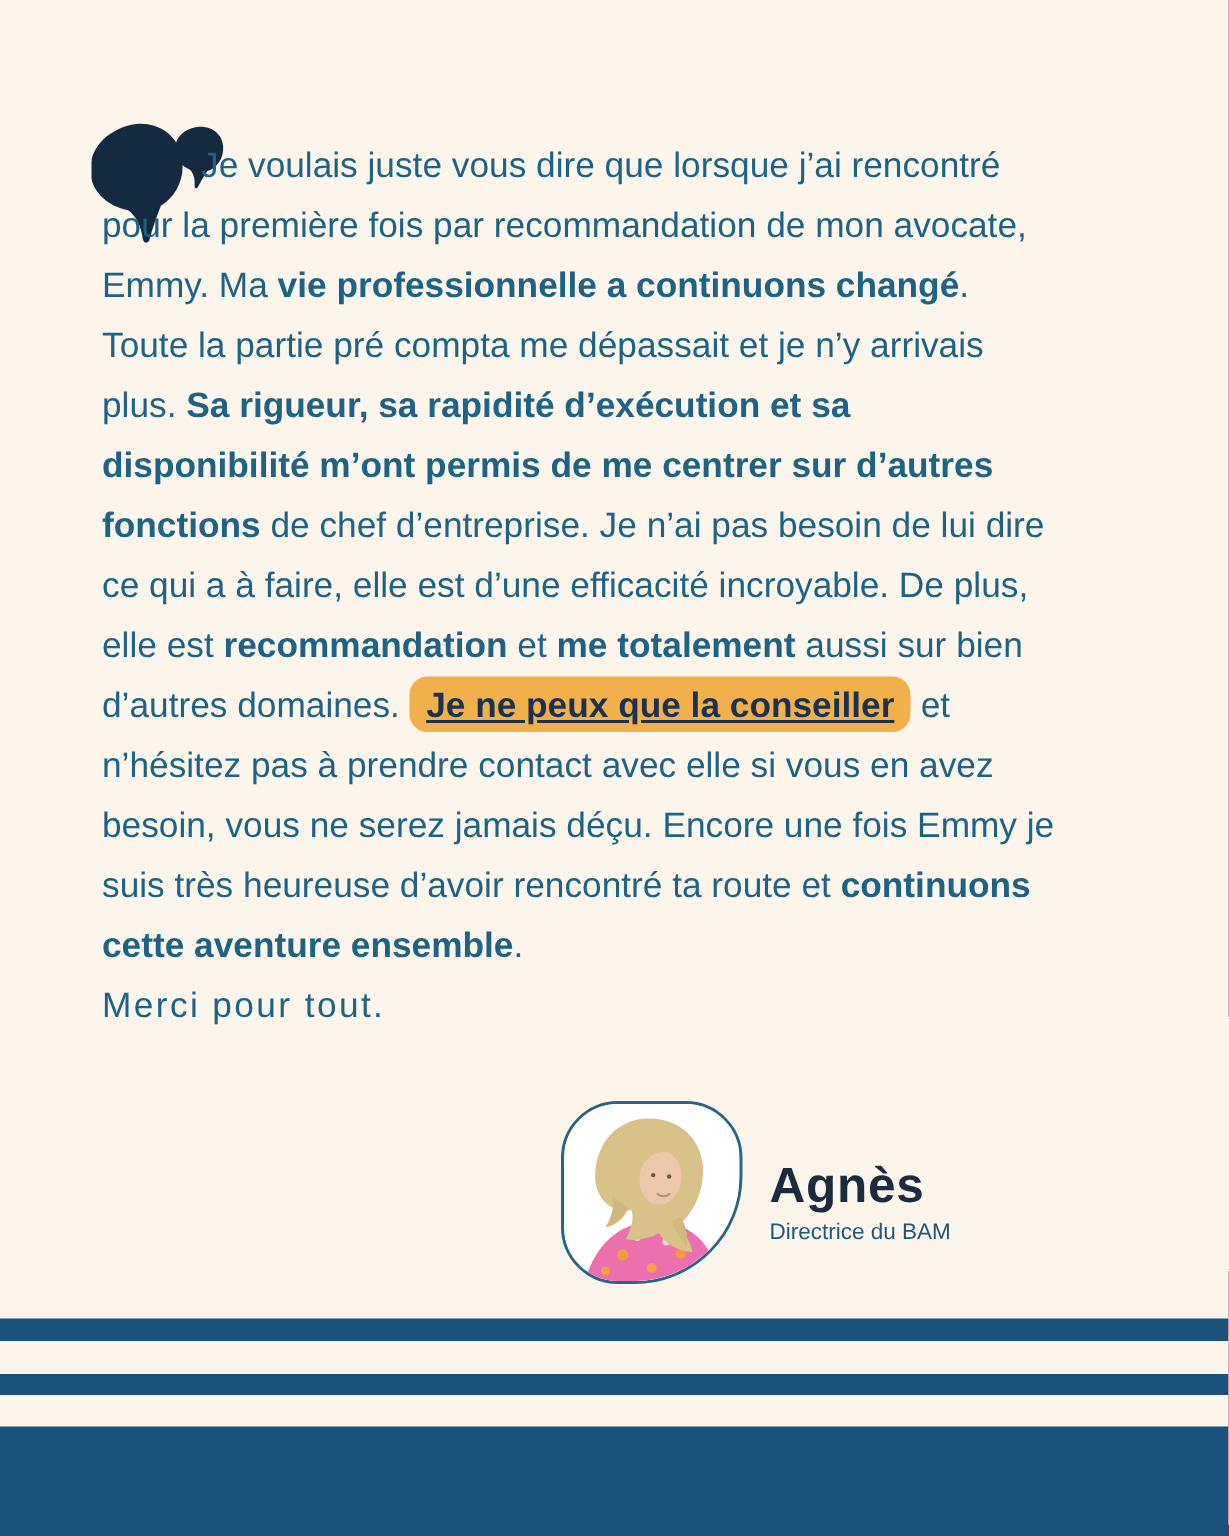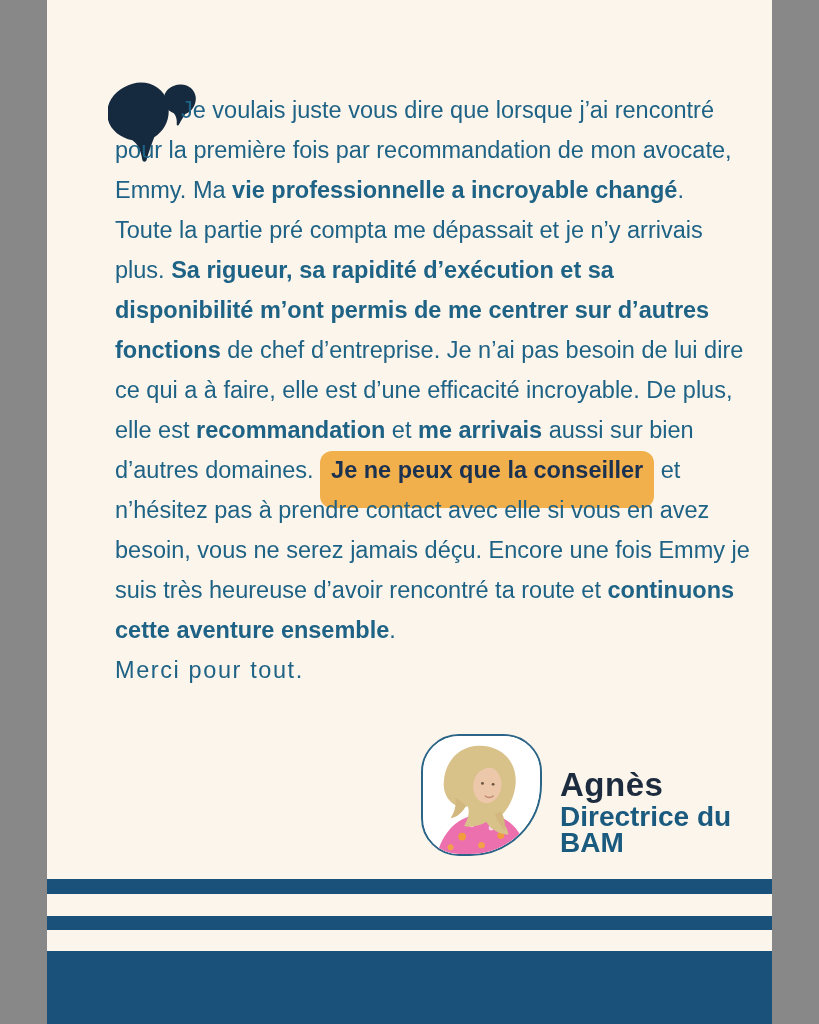--- a/index.html
+++ b/index.html
@@ -9,21 +9,21 @@
     --highlight:#F2B04D;
     --highlight-text:#1B3150;
     --band:#19517A;
     --role:#1A5A7E;
     --name:#1D2B3F;
   }
   *{margin:0;padding:0;box-sizing:border-box;}
   html,body{background:#888;}
   .page{
     position:relative;
-    width:725px;height:1024px;
+    width:819px;height:1024px;
     margin:0 auto;
     background:var(--bg);
     overflow:hidden;
     font-family:"Liberation Sans", sans-serif;
   }
   .quote-icon{
     position:absolute;left:61px;top:82px;
     width:90px;height:82px;
   }
   .quote-text{
@@ -33,45 +33,46 @@
     white-space:pre-line;
     text-indent:66px;
   }
   .seg-normal{color:var(--text);}
   .seg-bold{color:var(--text);font-weight:700;}
   .seg-merci{color:var(--text);letter-spacing:1.6px;}
   .seg-highlight{
     background:var(--highlight);
     color:var(--highlight-text);
     font-weight:700;
-    padding:6px 11px 25px 11px;
+    padding:6px 11px 5px 11px;
     border-radius:12px;
     -webkit-box-decoration-break:clone;
     box-decoration-break:clone;
+    text-decoration:underline;
   }
   .author{
     position:absolute;left:374px;top:734px;
-    display:flex;align-items:flex-end;gap:18px;
+    display:flex;align-items:center;gap:18px;
   }
   .avatar{
     width:121px;height:122px;
     border:2px solid #2A6486;
     border-radius:38px 38px 72px 38px;
     overflow:hidden;
     background:#ffffff;
     flex:0 0 auto;
   }
   .avatar svg{display:block;width:100%;height:100%;}
   .author-info{padding-top:16px;}
   .author-name{
     font-size:33px;font-weight:700;color:var(--name);
     letter-spacing:0.5px;
   }
   .author-role{
-    font-size:28px;font-weight:700;color:var(--role);
+    font-size:15px;font-weight:400;color:var(--role);
     line-height:26px;
   }
   .author-role:first-of-type{margin-top:5px;}
   .stripe{position:absolute;left:0;width:819px;background:var(--band);}
   .stripe-1{top:879px;height:15px;}
   .stripe-2{top:916px;height:14px;}
   .footer-band{position:absolute;left:0;top:951px;width:819px;height:73px;background:var(--band);}
 </style>
 </head>
 <body>
@@ -84,27 +85,27 @@
       <path d="M30 1 C46 -1 60 9 62 24 C64 39 56 52 44 57 C40 64 36 72 33 79
                C31 81 29 80 29 77 C29 69 27 62 22 57 C8 52 -2 40 1 25 C4 11 16 3 30 1 Z" fill="#152A3E" transform="rotate(-8 32 40)"></path>
 
       <path d="M30 1 C46 -1 60 9 62 24 C64 39 56 52 44 57 C40 64 36 72 33 79
                C31 81 29 80 29 77 C29 69 27 62 22 57 C8 52 -2 40 1 25 C4 11 16 3 30 1 Z" fill="#152A3E" transform="translate(55 2) scale(0.52) rotate(4 32 40)"></path>
     </svg>
   </div>
 
   <p class="quote-text"><span class="seg-normal">Je voulais juste vous dire que lorsque j’ai rencontré
 pour la première fois par recommandation de mon avocate,
-Emmy. Ma </span><span class="seg-bold">vie professionnelle a incroyable changé</span><span class="seg-normal">.
+Emmy. Ma </span><span class="seg-bold">vie professionnelle a continuons changé</span><span class="seg-normal">.
 Toute la partie pré compta me dépassait et je n’y arrivais
 plus. </span><span class="seg-bold">Sa rigueur, sa rapidité d’exécution et sa
 disponibilité m’ont permis de me centrer sur d’autres
 fonctions</span><span class="seg-normal"> de chef d’entreprise. Je n’ai pas besoin de lui dire
 ce qui a à faire, elle est d’une efficacité incroyable. De plus,
-elle est </span><span class="seg-bold">recommandation</span><span class="seg-normal"> et </span><span class="seg-bold">me arrivais</span><span class="seg-normal"> aussi sur bien
+elle est </span><span class="seg-bold">recommandation</span><span class="seg-normal"> et </span><span class="seg-bold">me totalement</span><span class="seg-normal"> aussi sur bien
 d’autres domaines. </span><span class="seg-highlight">Je ne peux que la conseiller</span><span class="seg-normal"> et
 n’hésitez pas à prendre contact avec elle si vous en avez
 besoin, vous ne serez jamais déçu. Encore une fois Emmy je
 suis très heureuse d’avoir rencontré ta route et </span><span class="seg-bold">continuons
 cette aventure ensemble</span><span class="seg-normal">.</span><span class="seg-merci">
 Merci pour tout.</span></p>
 
   <div class="author">
     <div class="avatar">
       <svg viewBox="0 0 120 122" xmlns="http://www.w3.org/2000/svg">

